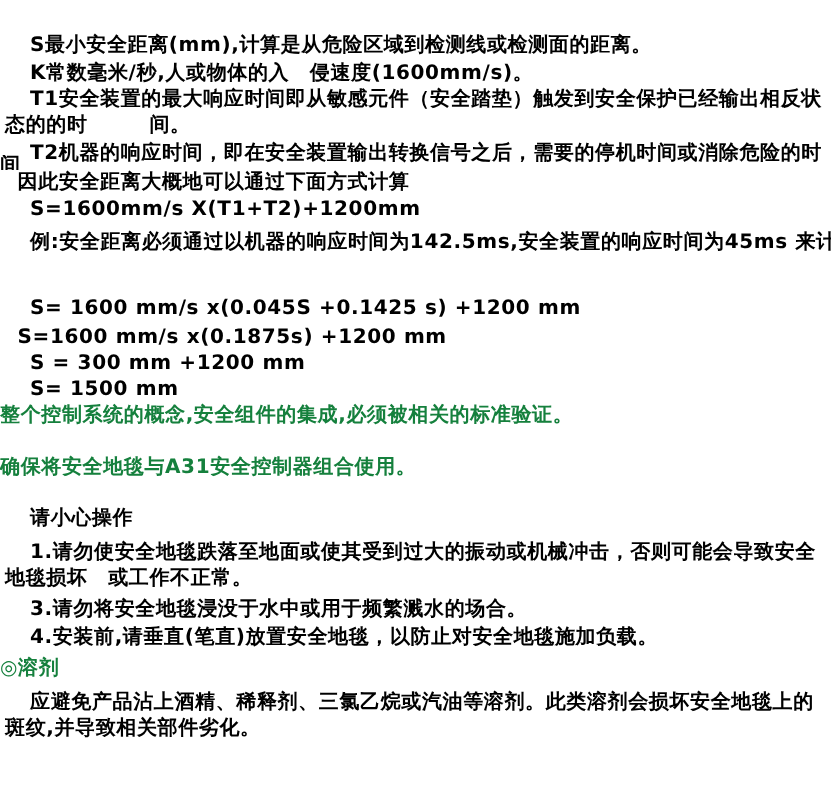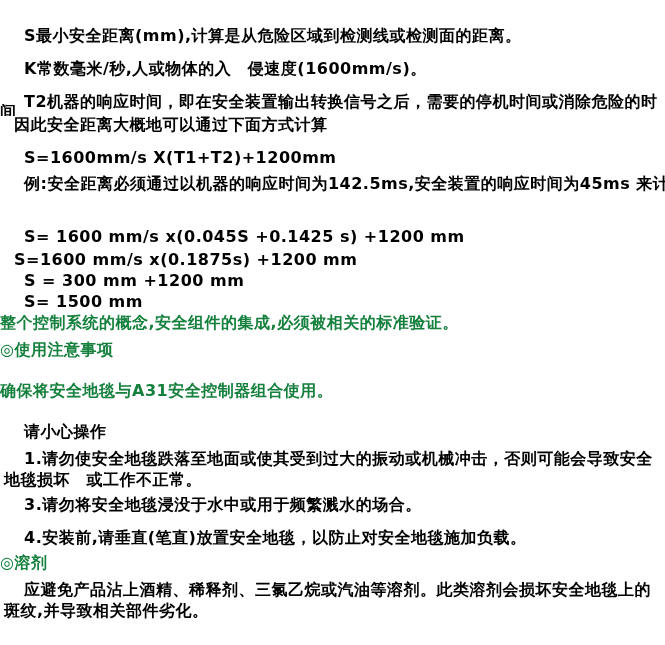--- a/index.html
+++ b/index.html
@@ -22,21 +22,21 @@
     width: 645px;
   }
   .line {
     line-height: 21px;
     white-space: pre;
     letter-spacing: 0.5px;
   }
   .ind    { padding-left: 24px; }   
   .ind-xs { padding-left: 4px; }    
   .cyan   { color: #15803d; }
-  .mt1  { margin-top: 12px; }
+  .mt1  { margin-top: 1px; }
   .mt2  { margin-top: 2px; padding-left: 14px; }
   .mt3  { margin-top: 20px; }
   .mt4  { margin-top: 4px; }
   .mt5  { margin-top: 5px; }
   .mt6  { margin-top: 6px; }
   .mt14 { margin-top: 32px; }
   .para-rel { position: relative; }
   
   .wrap-frag {
     position: absolute;
@@ -49,41 +49,44 @@
   }
 </style>
 </head>
 <body>
 
 <div class="doc">
 
   <div class="line ind">S最小安全距离(mm),计算是从危险区域到检测线或检测面的距离。</div>
   <div class="line ind mt1">K常数毫米/秒,人或物体的入　侵速度(1600mm/s)。</div>
 
+  <div>
+    <div class="line ind">T1安全装置的最大响应时间即从敏感元件（安全踏垫）触发到安全保护已经输出相反状</div>
+    <div class="line ind-xs">态的的时　　　间。</div>
+  </div>
 
   <div class="para-rel mt1">
     <div class="line ind">T2机器的响应时间，即在安全装置输出转换信号之后，需要的停机时间或消除危险的时</div>
     <div class="wrap-frag">间</div>
   </div>
 
   <div class="line ind mt2">因此安全距离大概地可以通过下面方式计算</div>
   <div class="line ind mt1">S=1600mm/s X(T1+T2)+1200mm</div>
 
   <div>
     <div class="line ind mt5">例:安全距离必须通过以机器的响应时间为142.5ms,安全装置的响应时间为45ms 来计算</div>
   </div>
 
   <div class="line ind mt14">S= 1600 mm/s x(0.045S +0.1425 s) +1200 mm</div>
   <div class="line ind mt2">S=1600 mm/s x(0.1875s) +1200 mm</div>
   <div class="line ind">S = 300 mm +1200 mm</div>
   <div class="line ind">S= 1500 mm</div>
 
   <div class="line cyan">整个控制系统的概念,安全组件的集成,必须被相关的标准验证。</div>
 
-  <div class="line cyan mt6">◎使用注意事项</div>
   <div class="line cyan mt3">确保将安全地毯与A31安全控制器组合使用。</div>
 
   <div class="line ind mt3">请小心操作</div>
 
   <div>
     <div class="line ind mt6">1.请勿使安全地毯跌落至地面或使其受到过大的振动或机械冲击，否则可能会导致安全</div>
     <div class="line ind-xs">地毯损坏　或工作不正常。</div>
   </div>
 
   <div class="line ind mt4">3.请勿将安全地毯浸没于水中或用于频繁溅水的场合。</div>

